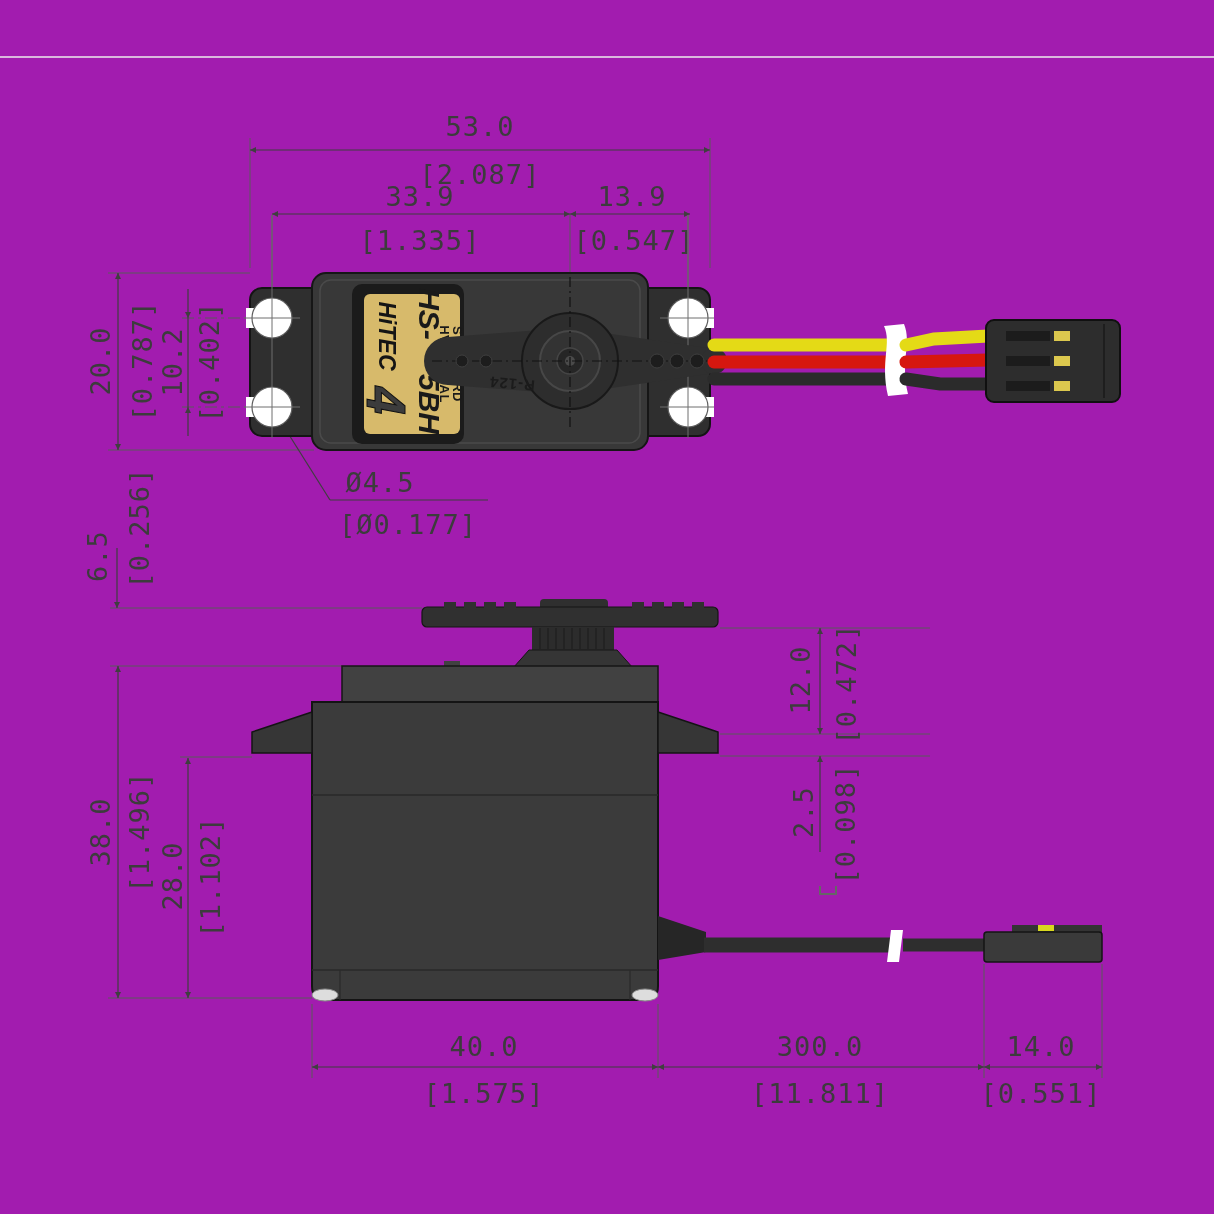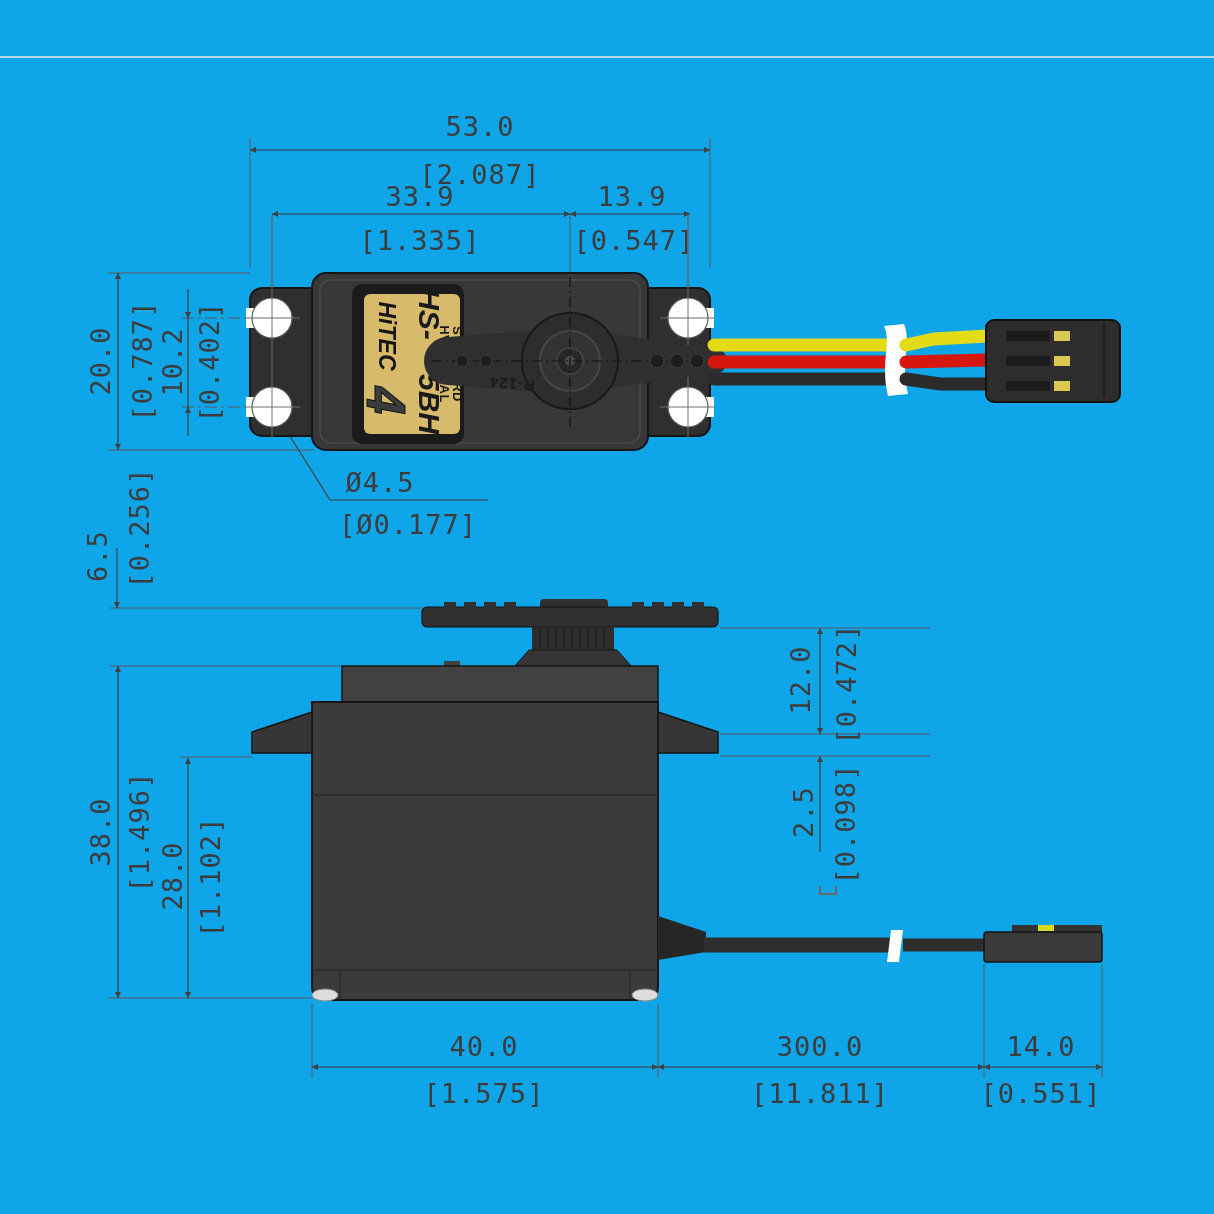--- a/index.html
+++ b/index.html
@@ -1,16 +1,16 @@
 <!DOCTYPE html>
 <html><head>
 <meta charset="utf-8">
 <style>
   html,body{margin:0;padding:0;background:#ffffff;}
-  .page{position:relative;width:1214px;height:1214px;background:#0ea5e9;overflow:hidden;}
+  .page{position:relative;width:1214px;height:1214px;background:#a21caf;overflow:hidden;}
   svg{display:block;}
   text{font-family:"DejaVu Sans Mono","Liberation Mono",monospace;fill:#3c3c3c;}
   .dim{font-size:27px;letter-spacing:1px;}
   .ext{stroke:#5a5a5a;stroke-width:1;}
   .dimline{stroke:#3f3f3f;stroke-width:1.2;}
   .cl{stroke:#5a5a5a;stroke-width:1;stroke-dasharray:12 4 3 4;}
   .cross{stroke:#6f6f6f;stroke-width:1;}
   .darkcl{stroke:#121212;stroke-width:1.2;stroke-dasharray:10 4 2 4;}
   .brand{font-family:"Liberation Sans","DejaVu Sans",sans-serif;font-weight:bold;font-style:italic;fill:#151515;}
   .modeltxt{font-family:"Liberation Sans","DejaVu Sans",sans-serif;font-weight:bold;font-style:italic;fill:#1a1a1a;}

